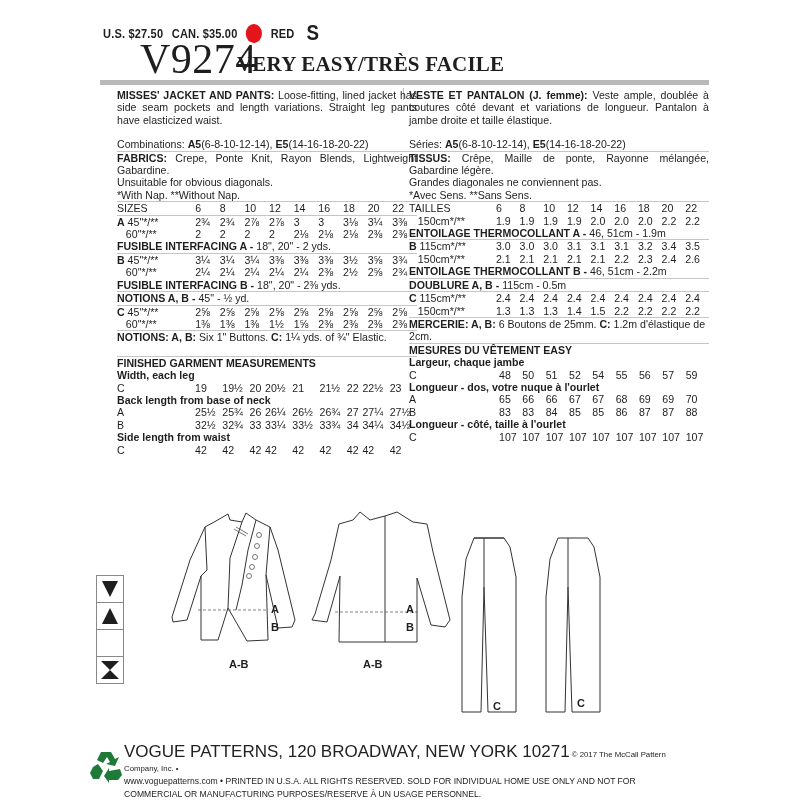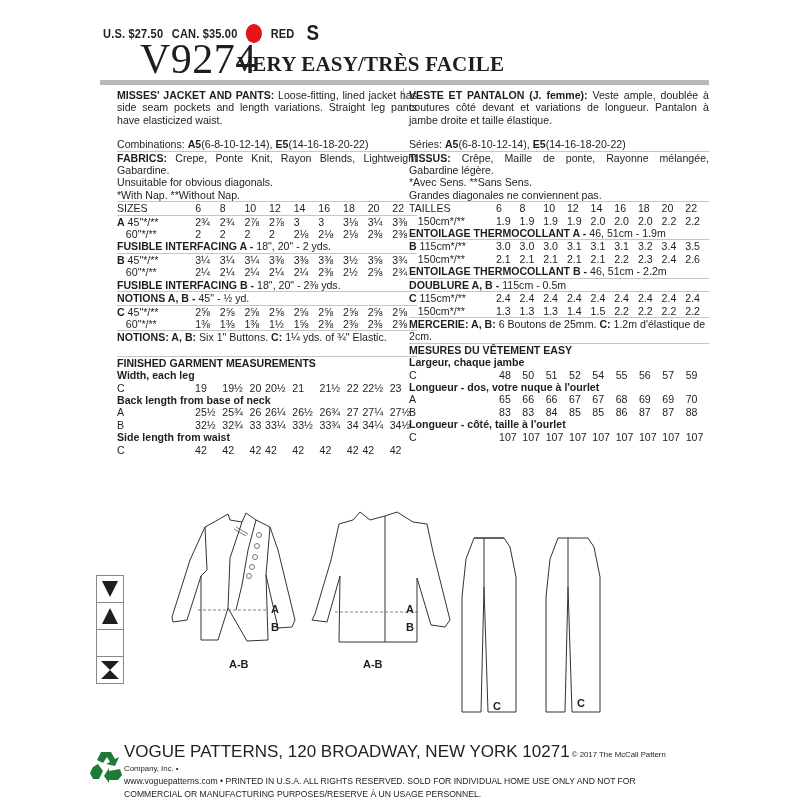--- a/index.html
+++ b/index.html
@@ -227,22 +227,22 @@
     </tbody>
       </table>
   </div>
 </div>
 
 <div class="abs col right">
   <div class="para"><span class="b">VESTE ET PANTALON (J. femme):</span><span> Veste ample, doublée à coutures côté devant et variations de longueur. Pantalon à jambe droite et taille élastique.</span></div>
   <div class="gap"></div>
   <div><span>Séries: </span><span class="b">A5</span><span>(6-8-10-12-14), </span><span class="b">E5</span><span>(14-16-18-20-22)</span></div>
   <div class="hr para"><span class="b">TISSUS:</span><span> Crêpe, Maille de ponte, Rayonne mélangée, Gabardine légère.</span></div>
+  <div>Grandes diagonales ne conviennent pas.</div>
   <div>*Avec Sens. **Sans Sens.</div>
-  <div>Grandes diagonales ne conviennent pas.</div>
   <table class="t">
     <tbody>
         <tr class="top">
       <td class="lbl" style="width:90px">TAILLES</td>
       <td class="v">6</td>
           <td class="v">8</td>
           <td class="v">10</td>
           <td class="v">12</td>
           <td class="v">14</td>
           <td class="v">16</td>

